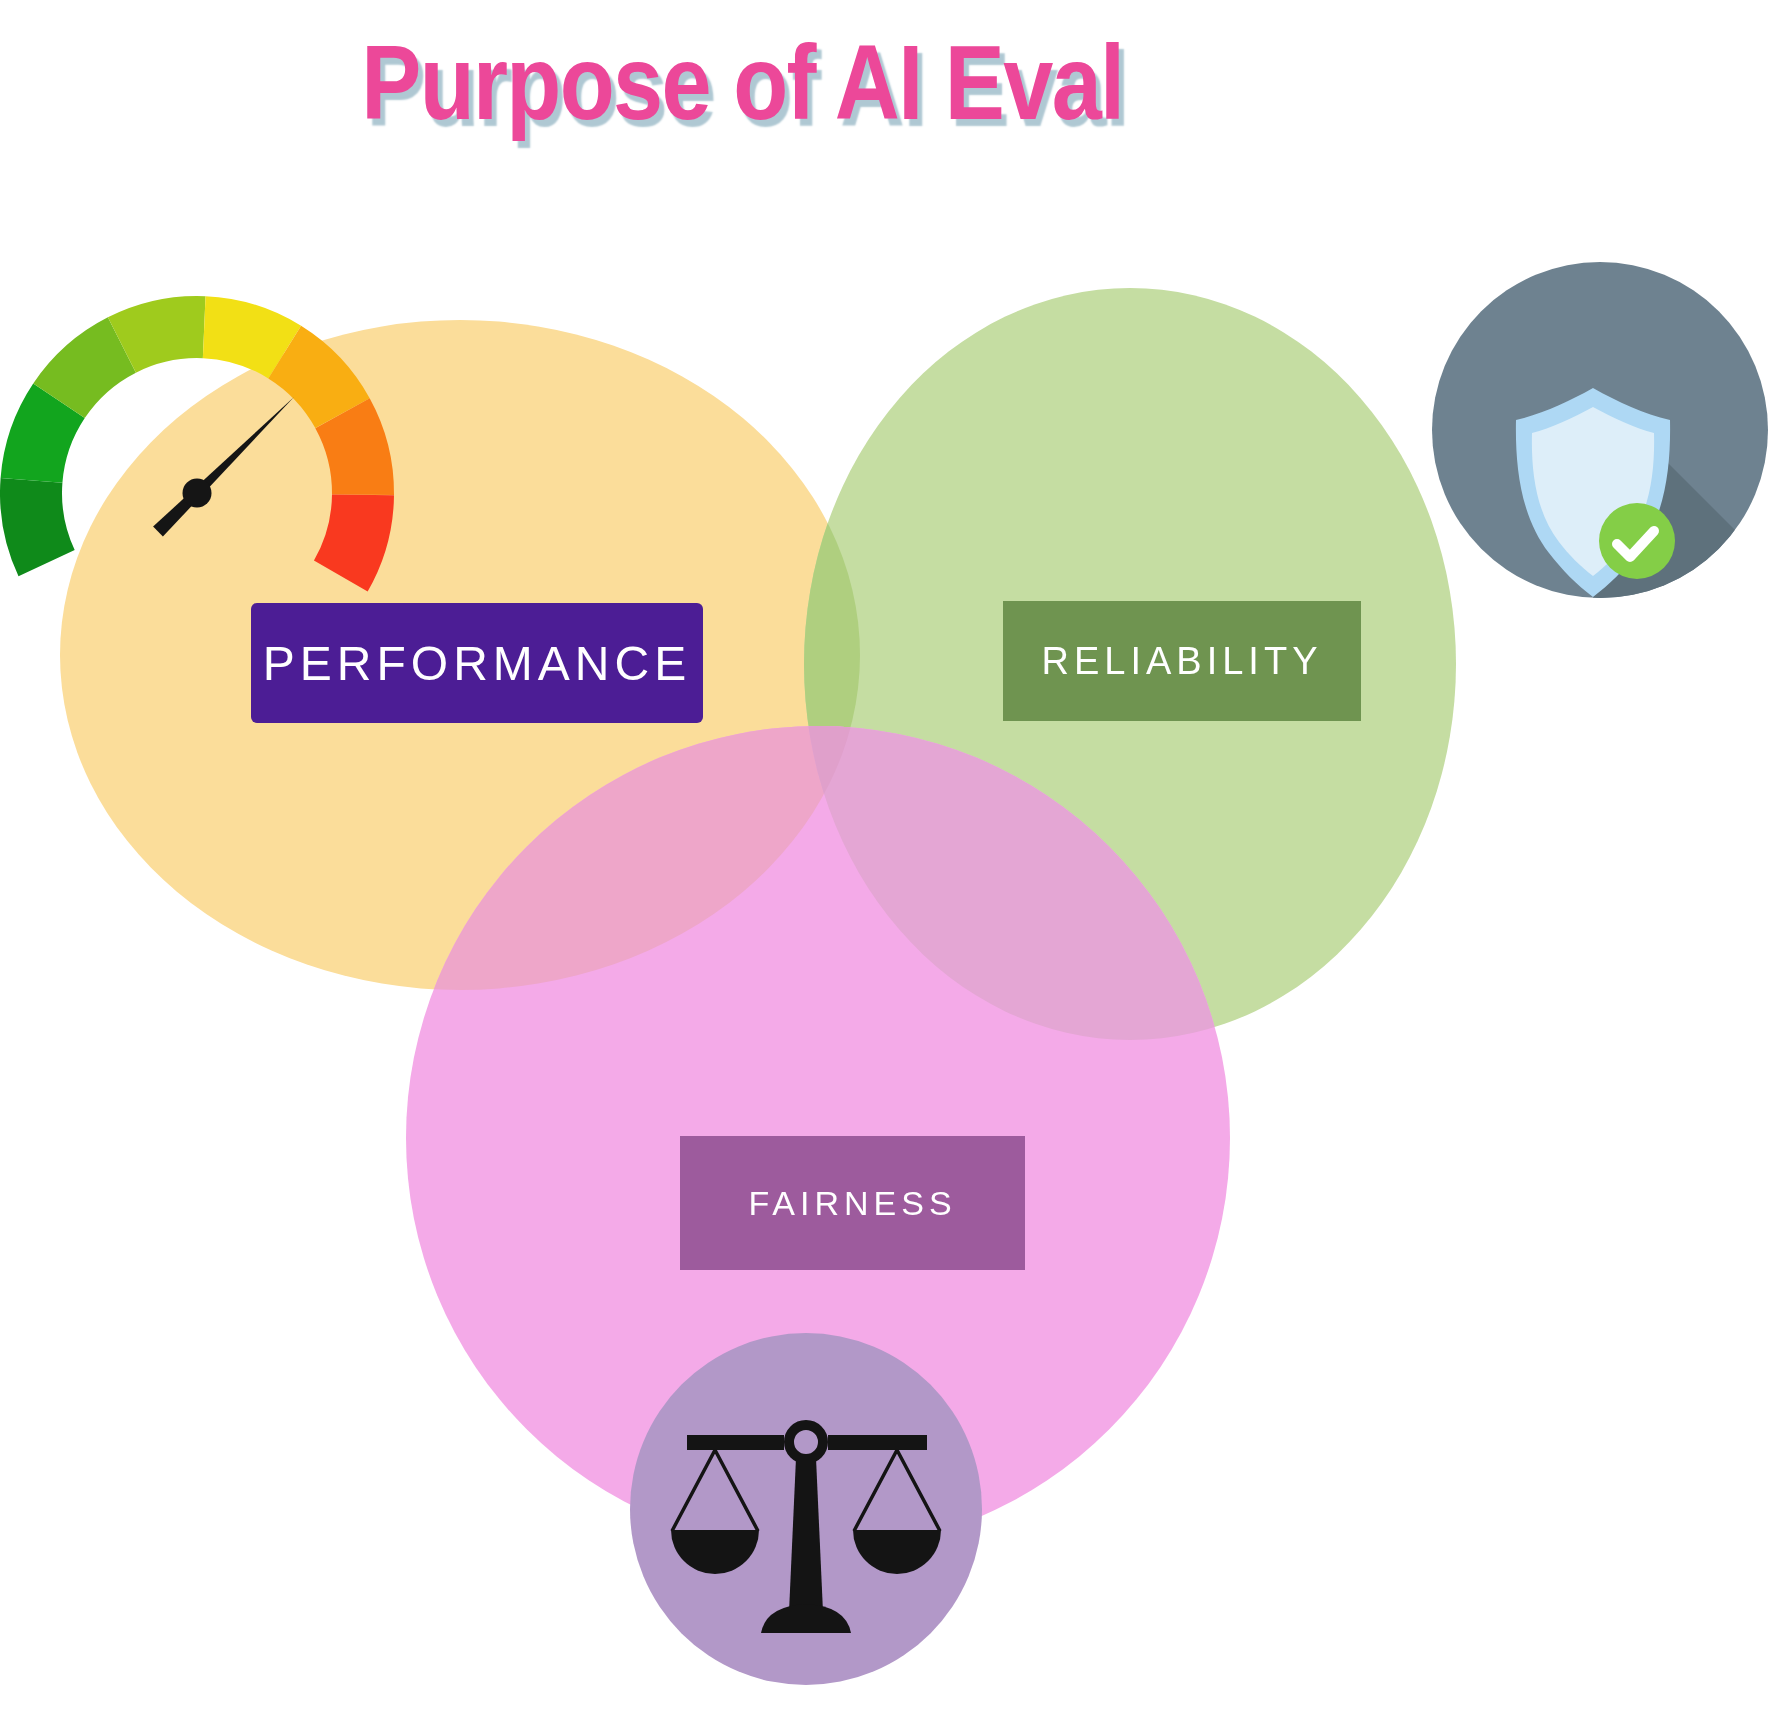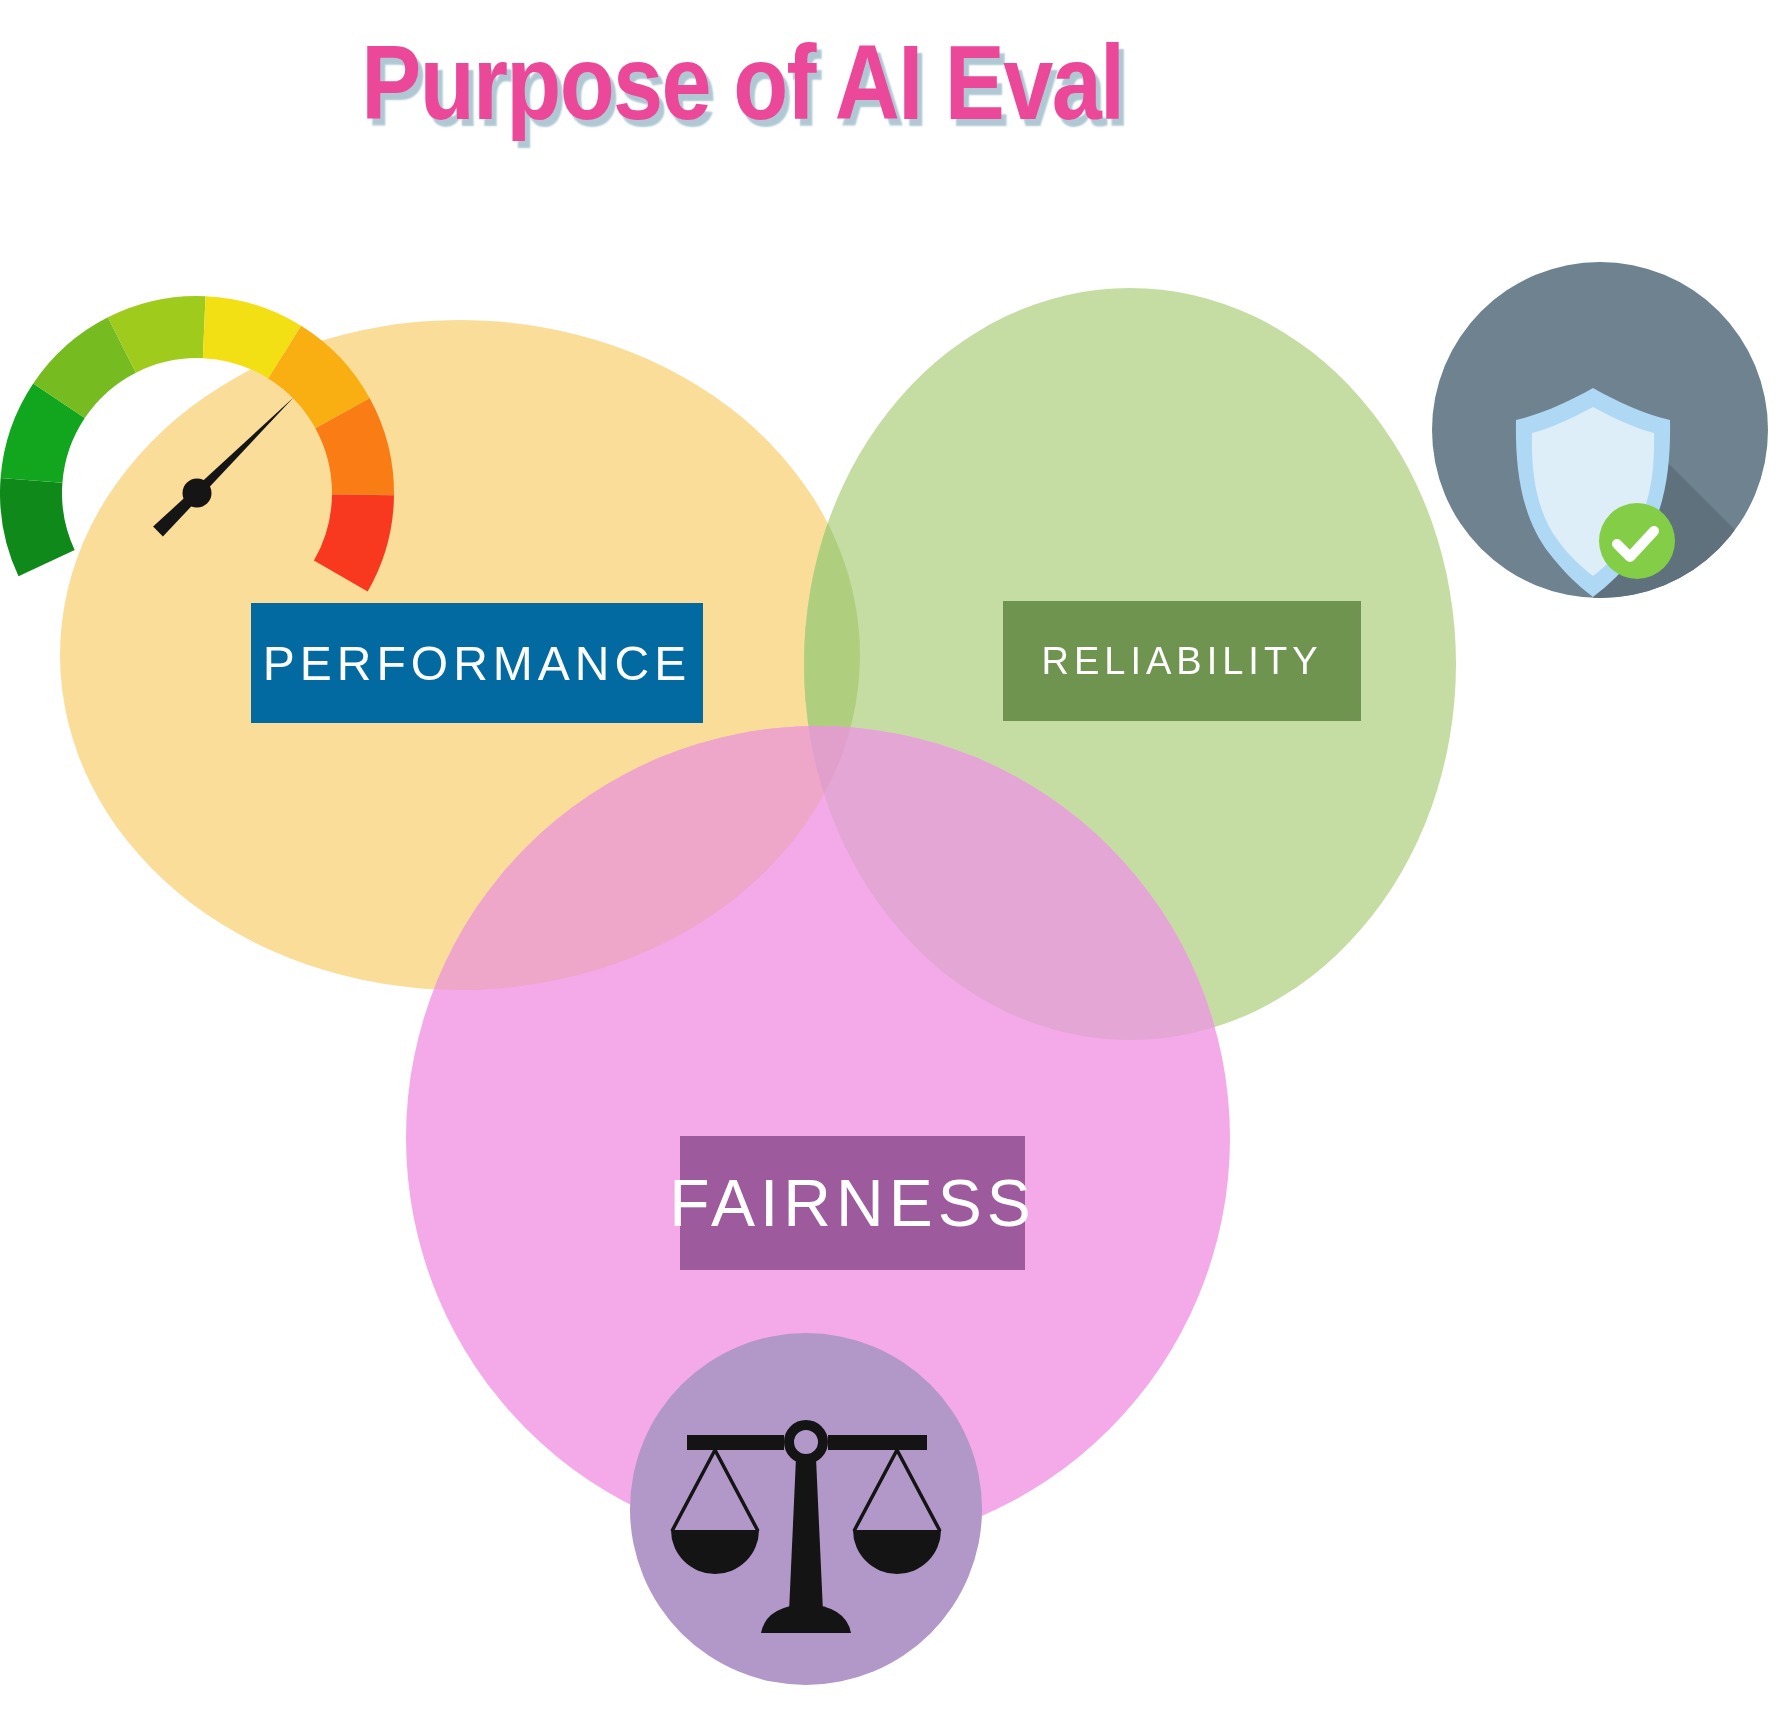--- a/index.html
+++ b/index.html
@@ -44,21 +44,21 @@
     display: flex;
     align-items: center;
     justify-content: center;
     color: #ffffff;
     font-weight: 400;
     letter-spacing: 5px;
     white-space: nowrap;
   }
   #label-performance { left: 251px; top: 603px; width: 452px; height: 120px; font-size: 48px; }
   #label-reliability { left: 1003px; top: 601px; width: 358px; height: 120px; font-size: 38px; }
-  #label-fairness   { left: 680px;  top: 1136px; width: 345px; height: 134px; font-size: 66px; }
+  #label-fairness   { left: 680px;  top: 1136px; width: 345px; height: 134px; font-size: 34px; }
 </style>
 </head>
 <body>
 
 <div id="canvas">
 
   <svg id="venn-svg" viewBox="0 0 1792 1717" xmlns="http://www.w3.org/2000/svg">
     <defs>
       <clipPath id="clipGreen">
           <ellipse cx="1130" cy="664" rx="326" ry="376"></ellipse>
@@ -134,19 +134,19 @@
         <path d="M671 1530 A44 44 0 0 0 759 1530 Z" stroke="none"></path>
         <path d="M853 1530 A44 44 0 0 0 941 1530 Z" stroke="none"></path>
       </g>
     </g>
   </svg>
 
   <div class="page-title" style="color: #ec4899;">
     <span class="squeeze">Purpose of AI Eval</span>
   </div>
 
-  <div id="label-performance" class="venn-label" style="background-color: #0369a1;">PERFORMANCE</div>
+  <div id="label-performance" class="venn-label" style="background-color: #4c1d95; border-radius: 6px;">PERFORMANCE</div>
 
   <div id="label-reliability" class="venn-label" style="background-color: rgb(111, 148, 80);">RELIABILITY</div>
 
   <div id="label-fairness" class="venn-label" style="background-color: rgb(157, 91, 157);">FAIRNESS</div>
 
 </div>
 
 </body></html>

